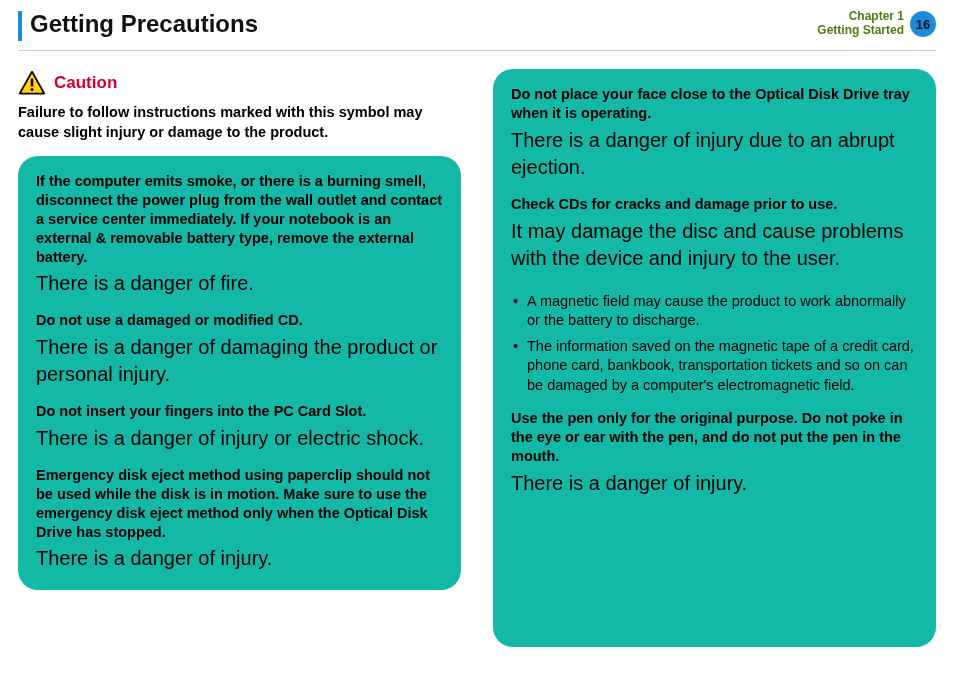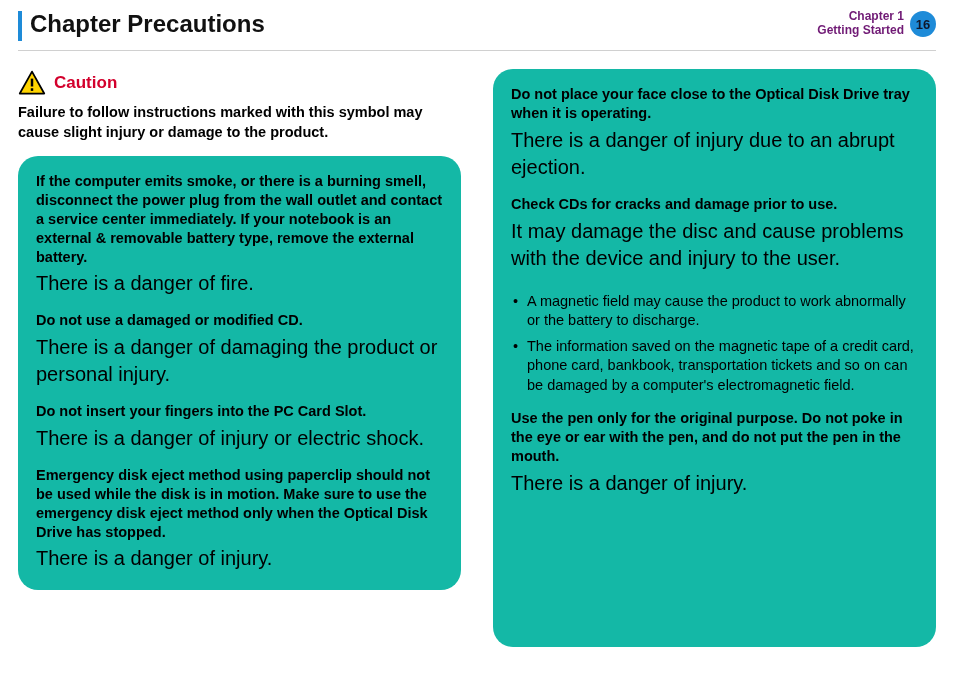--- a/index.html
+++ b/index.html
@@ -3,21 +3,21 @@
 <meta charset="utf-8">
 <style>
   * { margin: 0; padding: 0; box-sizing: border-box; }
   html, body { width: 954px; height: 677px; font-family: "Segoe UI", "Helvetica Neue", Arial, sans-serif; background: #fff; color: #000; }
   .page { width: 954px; height: 677px; position: relative; padding: 0 18px 18px 18px; }
 
   
   .header { display: flex; align-items: center; height: 48px; }
   .accent-bar { width: 4px; height: 30px; background: #1e8bd8; margin-right: 8px; margin-top: 4px; }
   .title { font-size: 24px; font-weight: 700; color: #111; flex: 1; }
-  .chapter-block { text-align: right; font-size: 12px; font-weight: 700; color: #701a75; line-height: 1.15; margin-right: 6px; }
+  .chapter-block { text-align: right; font-size: 12px; font-weight: 700; color: #4d7c0f; line-height: 1.15; margin-right: 6px; }
   .page-badge { width: 26px; height: 26px; border-radius: 50%; background: #1e8bd8; color: #0f172a; font-size: 13px; font-weight: 700; display: flex; align-items: center; justify-content: center; }
   .hr { height: 1px; background: #d0d0d0; margin: 2px 0 18px 0; }
 
   
   .cols { display: flex; gap: 32px; }
   .col { flex: 1; }
 
   
   .caution-row { display: flex; align-items: center; gap: 8px; margin-bottom: 6px; }
   .caution-label { color: #d3002c; font-size: 17px; font-weight: 700; }
@@ -39,21 +39,21 @@
   
   .tri { width: 28px; height: 28px; }
 </style>
 </head>
 <body>
 
 <div class="page">
 
   <div class="header">
     <div class="accent-bar"></div>
-    <div class="title">Chapter Precautions</div>
+    <div class="title">Getting Precautions</div>
     <div class="chapter-block">
       <div>Chapter 1</div>
       <div>Getting Started</div>
     </div>
     <div class="page-badge">16</div>
   </div>
   <div class="hr"></div>
 
   <div class="cols">
 

